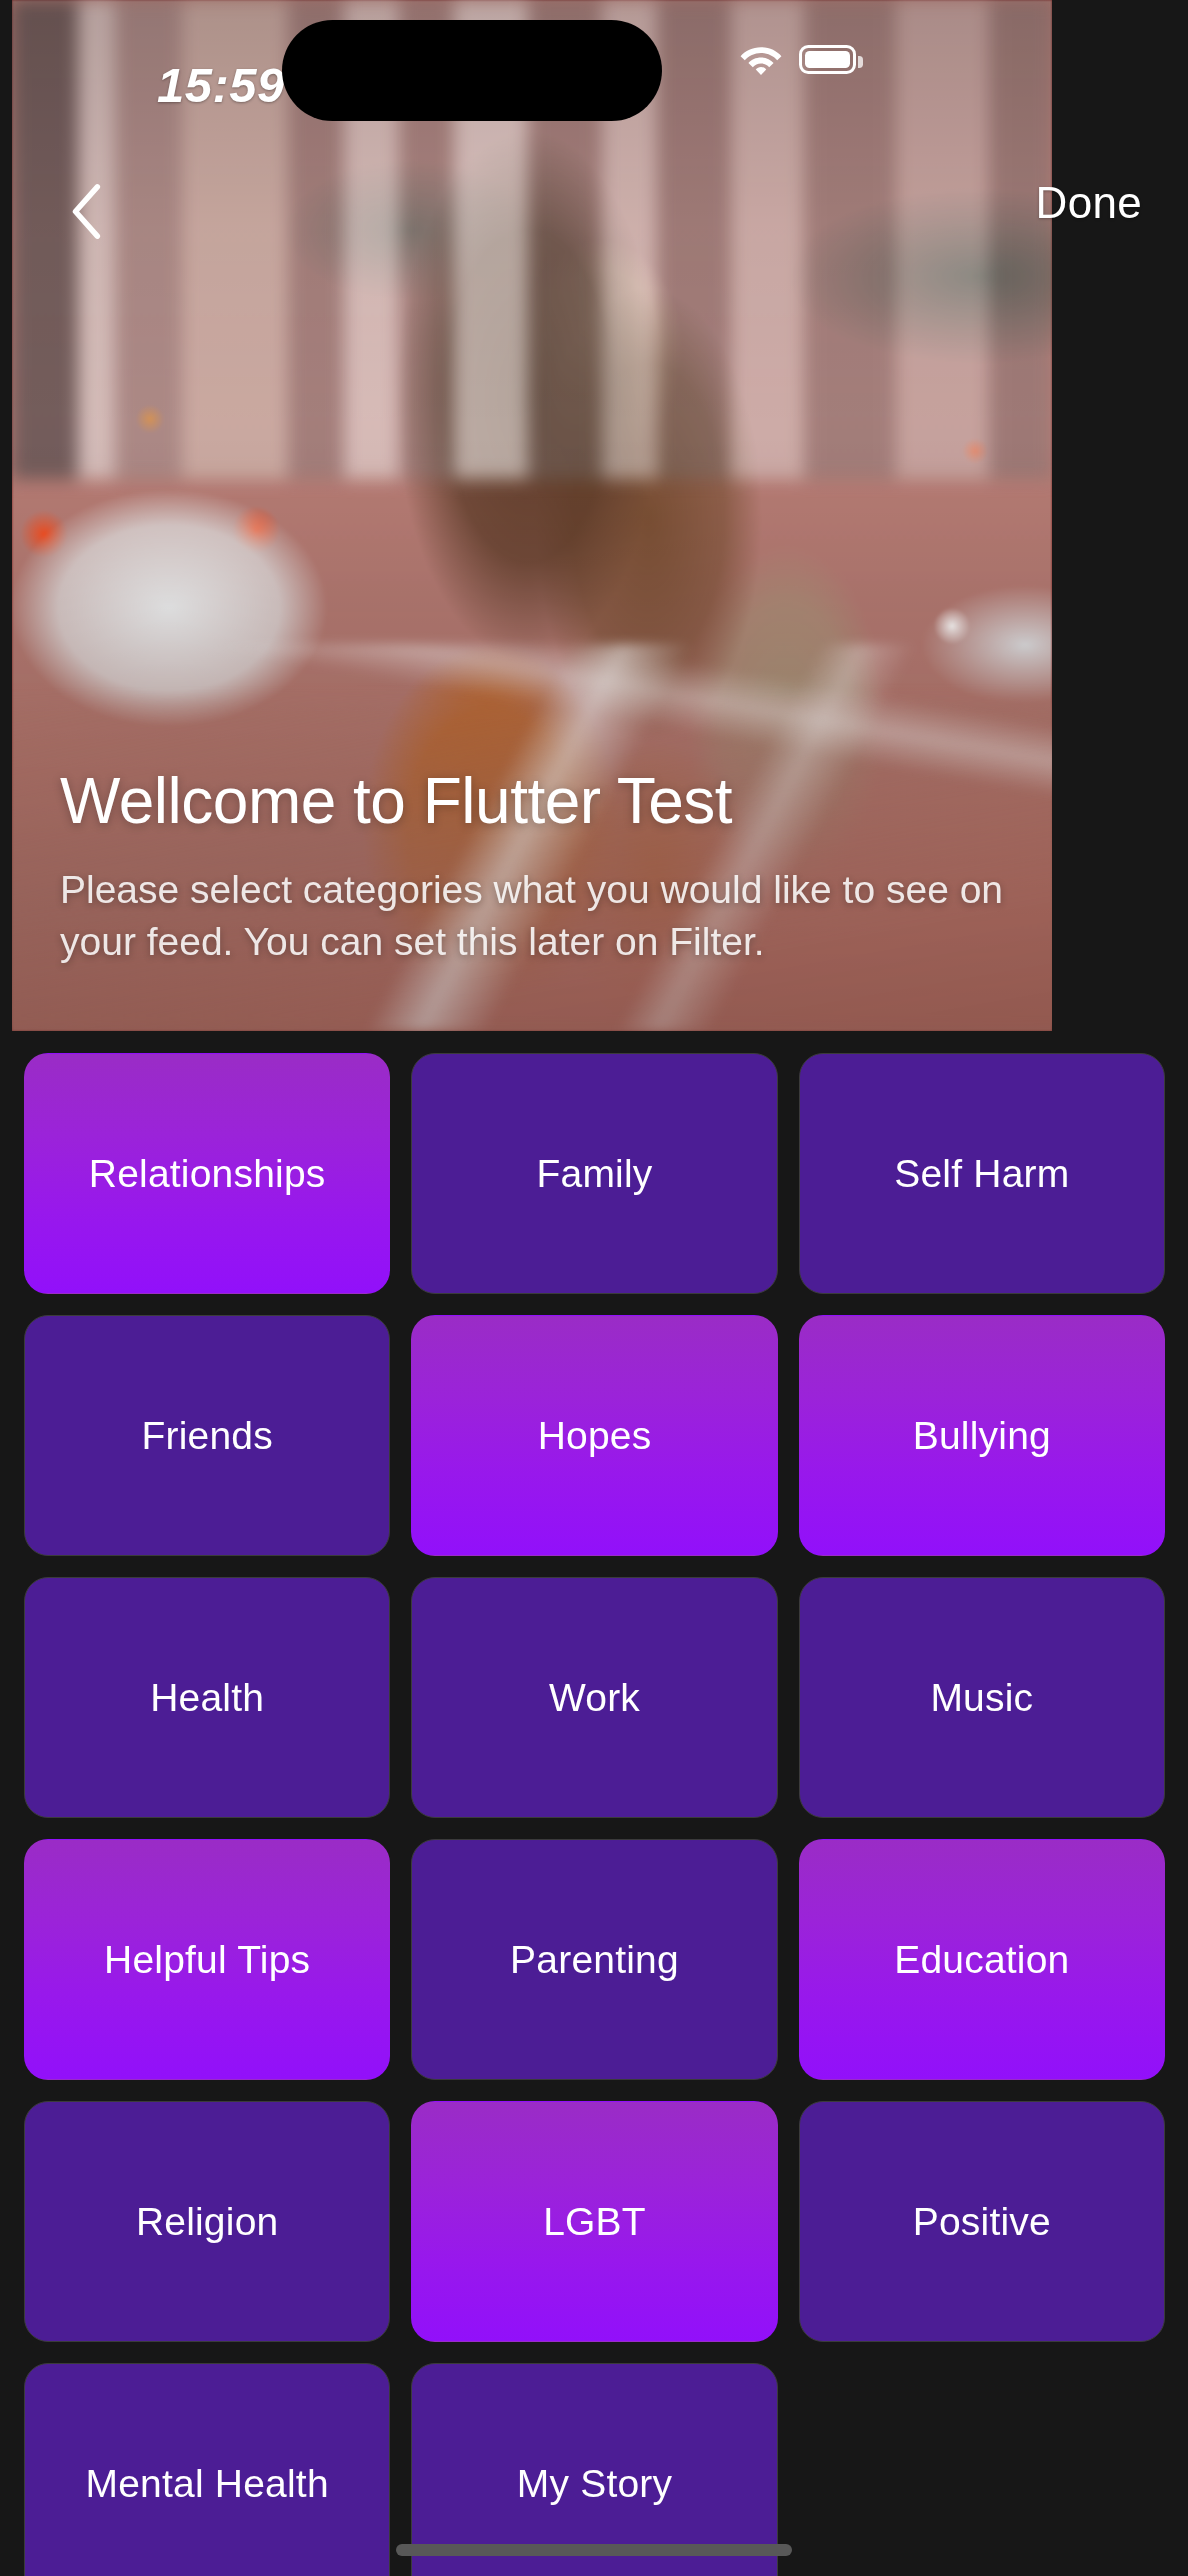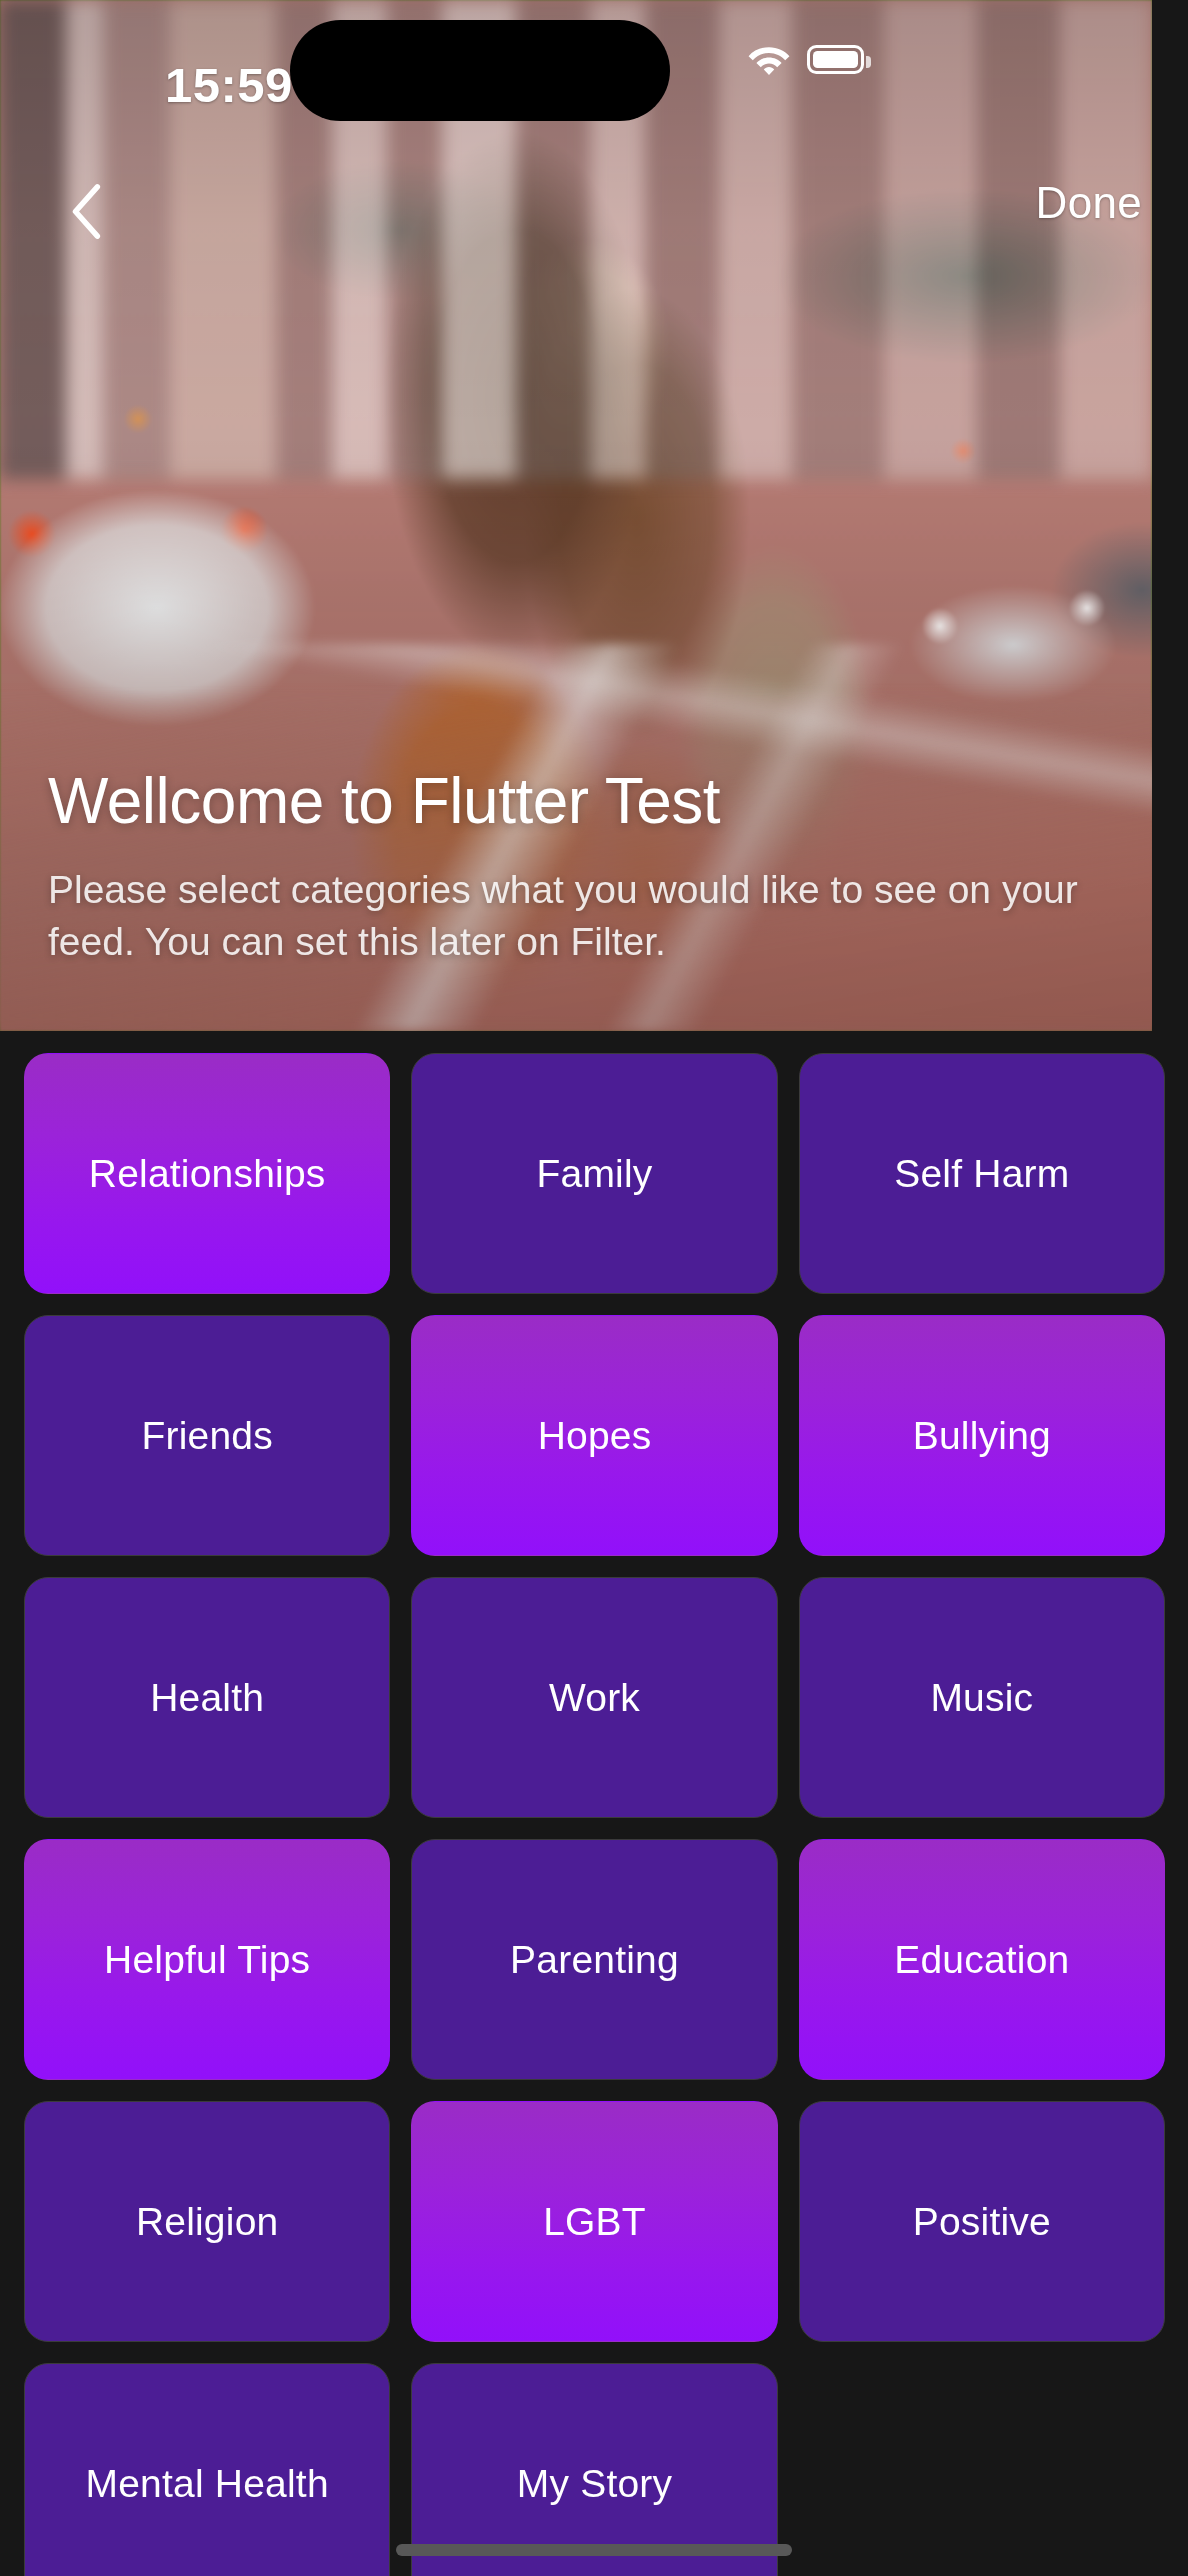--- a/index.html
+++ b/index.html
@@ -16,25 +16,25 @@
     position:relative;
     width:1188px;
     height:2576px;
     background:#171717;
     overflow:hidden;
   }
 
   
   .hero {
     position:absolute;
-    top:0; left:0;
-    width:1152px;
+    top:0; left:12px;
+    width:1040px;
     height:1031px;
     overflow:hidden;
-    background:#4d7c0f;
+    background:#7f1d1d;
   }
 
   .hero-photo {
     position:absolute;
     inset:0;
     
     background:
       
       radial-gradient(ellipse 184px 369px at 516px 396px, rgba(92,58,38,.95) 0%, rgba(92,58,38,.75) 45%, rgba(92,58,38,0) 72%),
       radial-gradient(ellipse 152px 304px at 636px 516px, rgba(118,76,47,.92) 0%, rgba(118,76,47,.6) 50%, rgba(118,76,47,0) 75%),
@@ -130,22 +130,23 @@
        rgba(0,0,0,.16) 0%,
        rgba(0,0,0,.04) 22%,
        rgba(0,0,0,.00) 42%,
        rgba(0,0,0,.10) 68%,
        rgba(0,0,0,.22) 100%);
   }
 
   
   .statusbar {
     position:absolute;
-    top:0; left:8px; width:944px; height:129px;
+    top:0; left:0; width:944px; height:129px;
     z-index:20;
+    font-style:italic;
   }
   .sb-time {
     position:absolute;
     left:157px; top:57px;
     font-size:49px;
     font-weight:600;
     color:#ffffff;
     letter-spacing:0.5px;
     text-shadow:0 0.9px 2.8px rgba(0,0,0,.35);
   }

